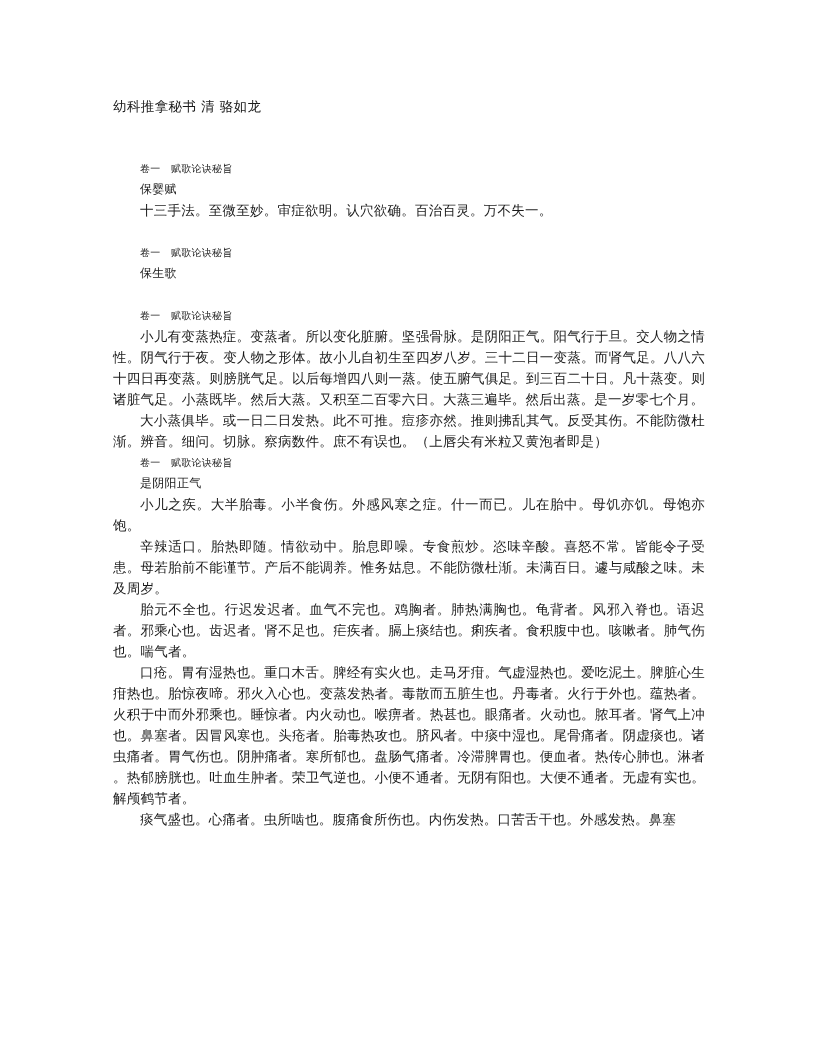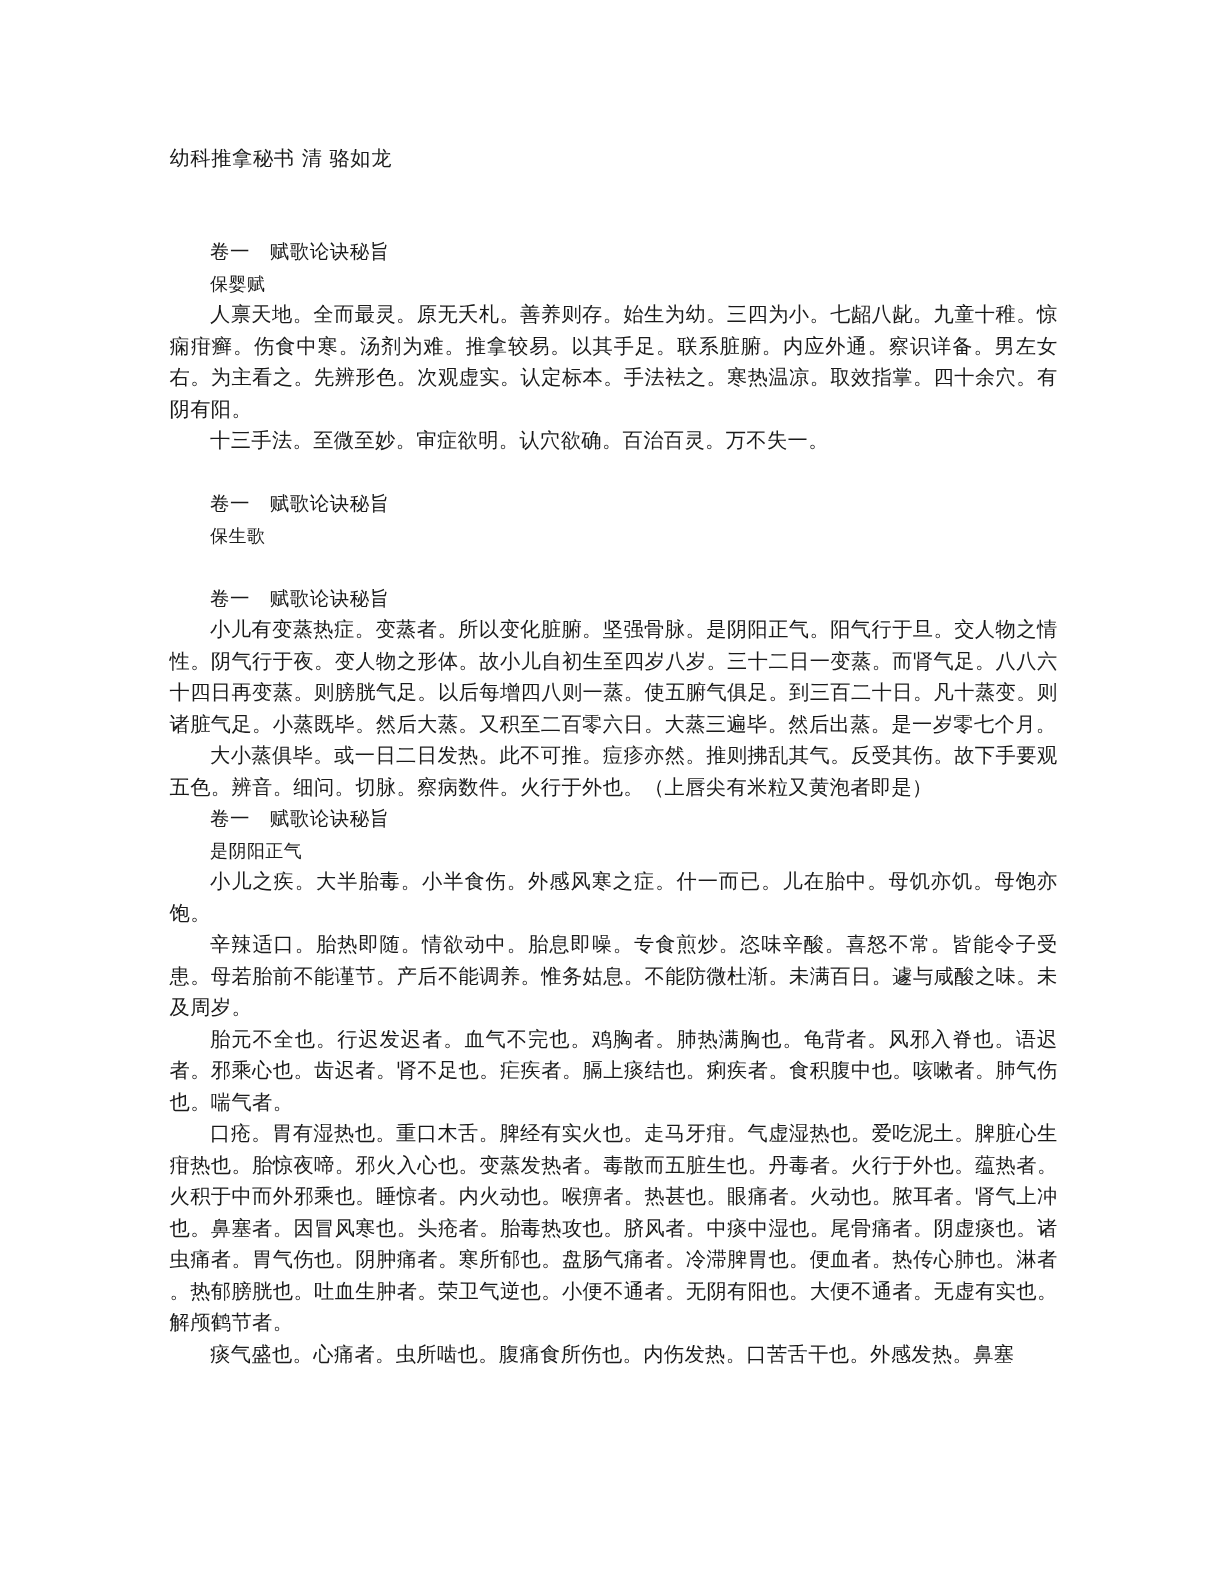--- a/index.html
+++ b/index.html
@@ -38,21 +38,21 @@
   .gap-after-title {
     height: 42px;
   }
   .section {
     margin: 0;
   }
   .section-gap {
     height: 21px;
   }
   .heading {
-    font-size: 13px;
+    font-size: 10px;
     line-height: 21px;
     letter-spacing: 0.3px;
     text-indent: 27px;
     margin: 0;
     white-space: pre-wrap;
   }
   .subheading {
     font-size: 12px;
     line-height: 21px;
     letter-spacing: 0.3px;
@@ -76,35 +76,34 @@
 
 <div class="page">
   <div class="content">
 
     <div class="doc-title">幼科推拿秘书 清 骆如龙</div>
     <div class="gap-after-title"></div>
 
     <div class="section">
       <div class="heading">卷一　赋歌论诀秘旨</div>
       <div class="subheading">保婴赋</div>
-      <p class="para">人禀天地。全而最灵。原无夭札。善养则存。始生为幼。三四为小。七龆八龀。九童十稚。惊痫疳癣。伤食中寒。汤剂为难。推拿较易。以其手足。联系脏腑。内应外通。察识详备。男左女右。为主看之。先辨形色。次观虚实。认定标本。手法袪之。寒热温凉。取效指掌。四十余穴。有阴有阳。</p>
       <p class="para">十三手法。至微至妙。审症欲明。认穴欲确。百治百灵。万不失一。</p>
     </div>
     <div class="section-gap"></div>
 
     <div class="section">
       <div class="heading">卷一　赋歌论诀秘旨</div>
       <div class="subheading">保生歌</div>
     </div>
     <div class="section-gap"></div>
 
     <div class="section">
       <div class="heading">卷一　赋歌论诀秘旨</div>
       <p class="para">小儿有变蒸热症。变蒸者。所以变化脏腑。坚强骨脉。是阴阳正气。阳气行于旦。交人物之情性。阴气行于夜。变人物之形体。故小儿自初生至四岁八岁。三十二日一变蒸。而肾气足。八八六十四日再变蒸。则膀胱气足。以后每增四八则一蒸。使五腑气俱足。到三百二十日。凡十蒸变。则诸脏气足。小蒸既毕。然后大蒸。又积至二百零六日。大蒸三遍毕。然后出蒸。是一岁零七个月。</p>
-      <p class="para">大小蒸俱毕。或一日二日发热。此不可推。痘疹亦然。推则拂乱其气。反受其伤。故下手要观五色。辨音。细问。切脉。察病数件。火行于外也。（上唇尖有米粒又黄泡者即是）</p>
+      <p class="para">大小蒸俱毕。或一日二日发热。此不可推。痘疹亦然。推则拂乱其气。反受其伤。不能防微杜渐。辨音。细问。切脉。察病数件。庶不有误也。（上唇尖有米粒又黄泡者即是）</p>
     </div>
 
     <div class="section">
       <div class="heading">卷一　赋歌论诀秘旨</div>
       <div class="subheading">是阴阳正气</div>
       <p class="para">小儿之疾。大半胎毒。小半食伤。外感风寒之症。什一而已。儿在胎中。母饥亦饥。母饱亦饱。</p>
       <p class="para">辛辣适口。胎热即随。情欲动中。胎息即噪。专食煎炒。恣味辛酸。喜怒不常。皆能令子受患。母若胎前不能谨节。产后不能调养。惟务姑息。不能防微杜渐。未满百日。遽与咸酸之味。未及周岁。</p>
       <p class="para">胎元不全也。行迟发迟者。血气不完也。鸡胸者。肺热满胸也。龟背者。风邪入脊也。语迟者。邪乘心也。齿迟者。肾不足也。疟疾者。膈上痰结也。痢疾者。食积腹中也。咳嗽者。肺气伤也。喘气者。</p>
       <p class="para">口疮。胃有湿热也。重口木舌。脾经有实火也。走马牙疳。气虚湿热也。爱吃泥土。脾脏心生疳热也。胎惊夜啼。邪火入心也。变蒸发热者。毒散而五脏生也。丹毒者。火行于外也。蕴热者。火积于中而外邪乘也。睡惊者。内火动也。喉痹者。热甚也。眼痛者。火动也。脓耳者。肾气上冲也。鼻塞者。因冒风寒也。头疮者。胎毒热攻也。脐风者。中痰中湿也。尾骨痛者。阴虚痰也。诸虫痛者。胃气伤也。阴肿痛者。寒所郁也。盘肠气痛者。冷滞脾胃也。便血者。热传心肺也。淋者 。热郁膀胱也。吐血生肿者。荣卫气逆也。小便不通者。无阴有阳也。大便不通者。无虚有实也。解颅鹤节者。</p>
       <p class="para">痰气盛也。心痛者。虫所啮也。腹痛食所伤也。内伤发热。口苦舌干也。外感发热。鼻塞</p>

